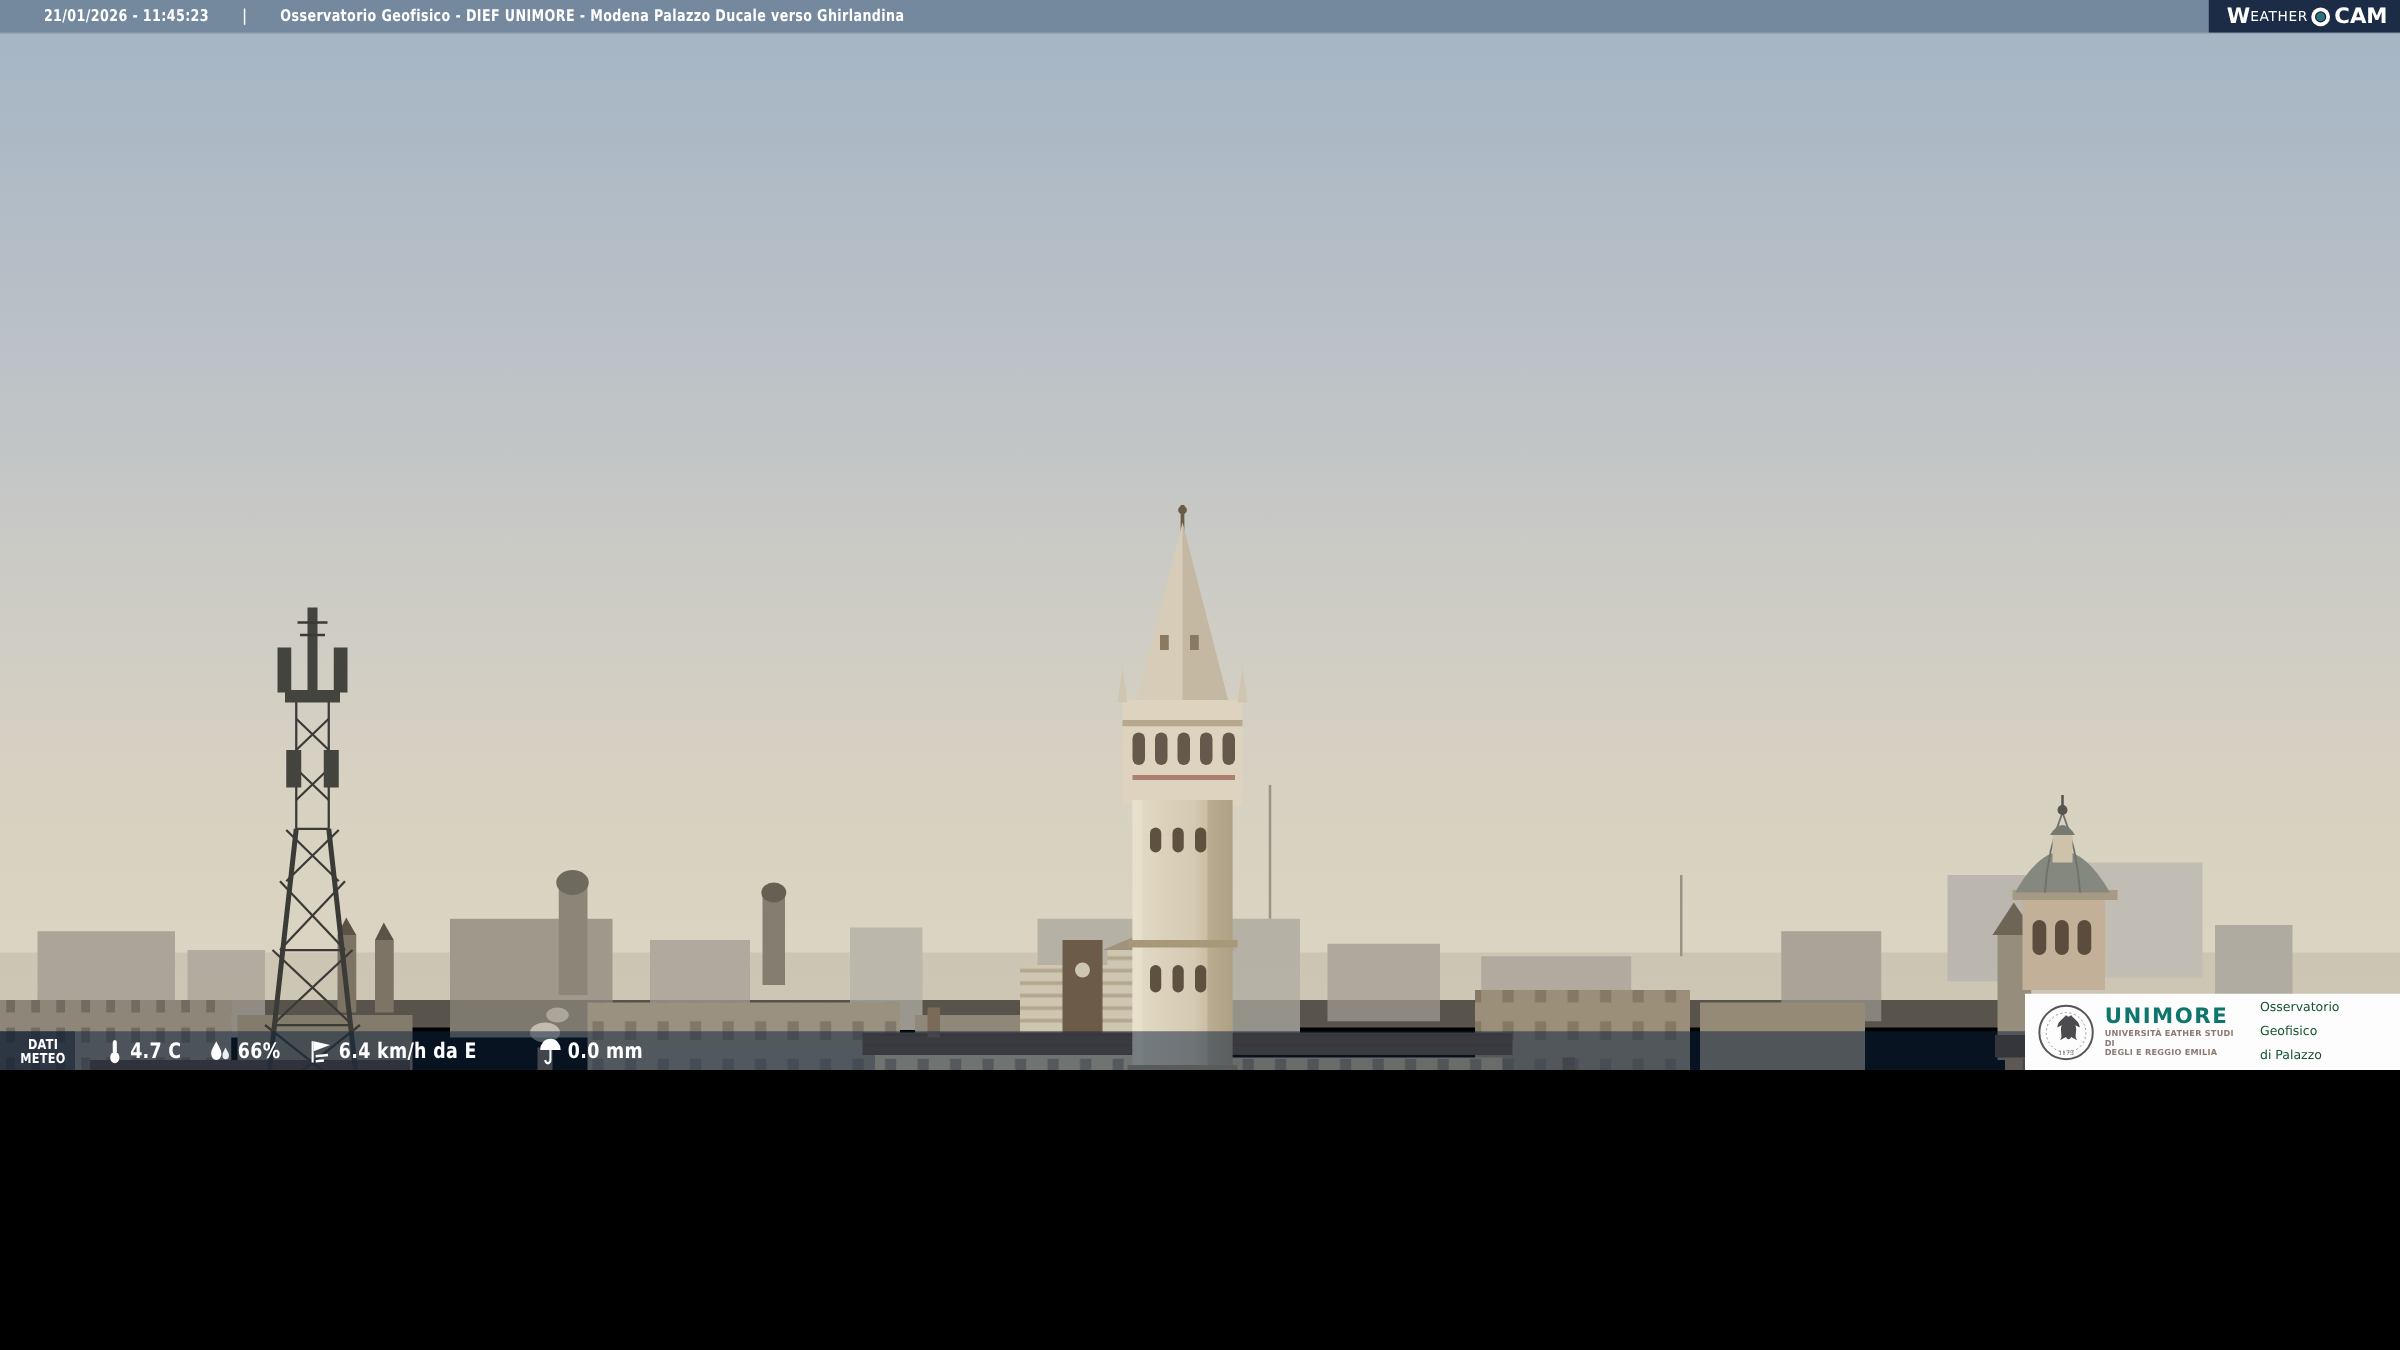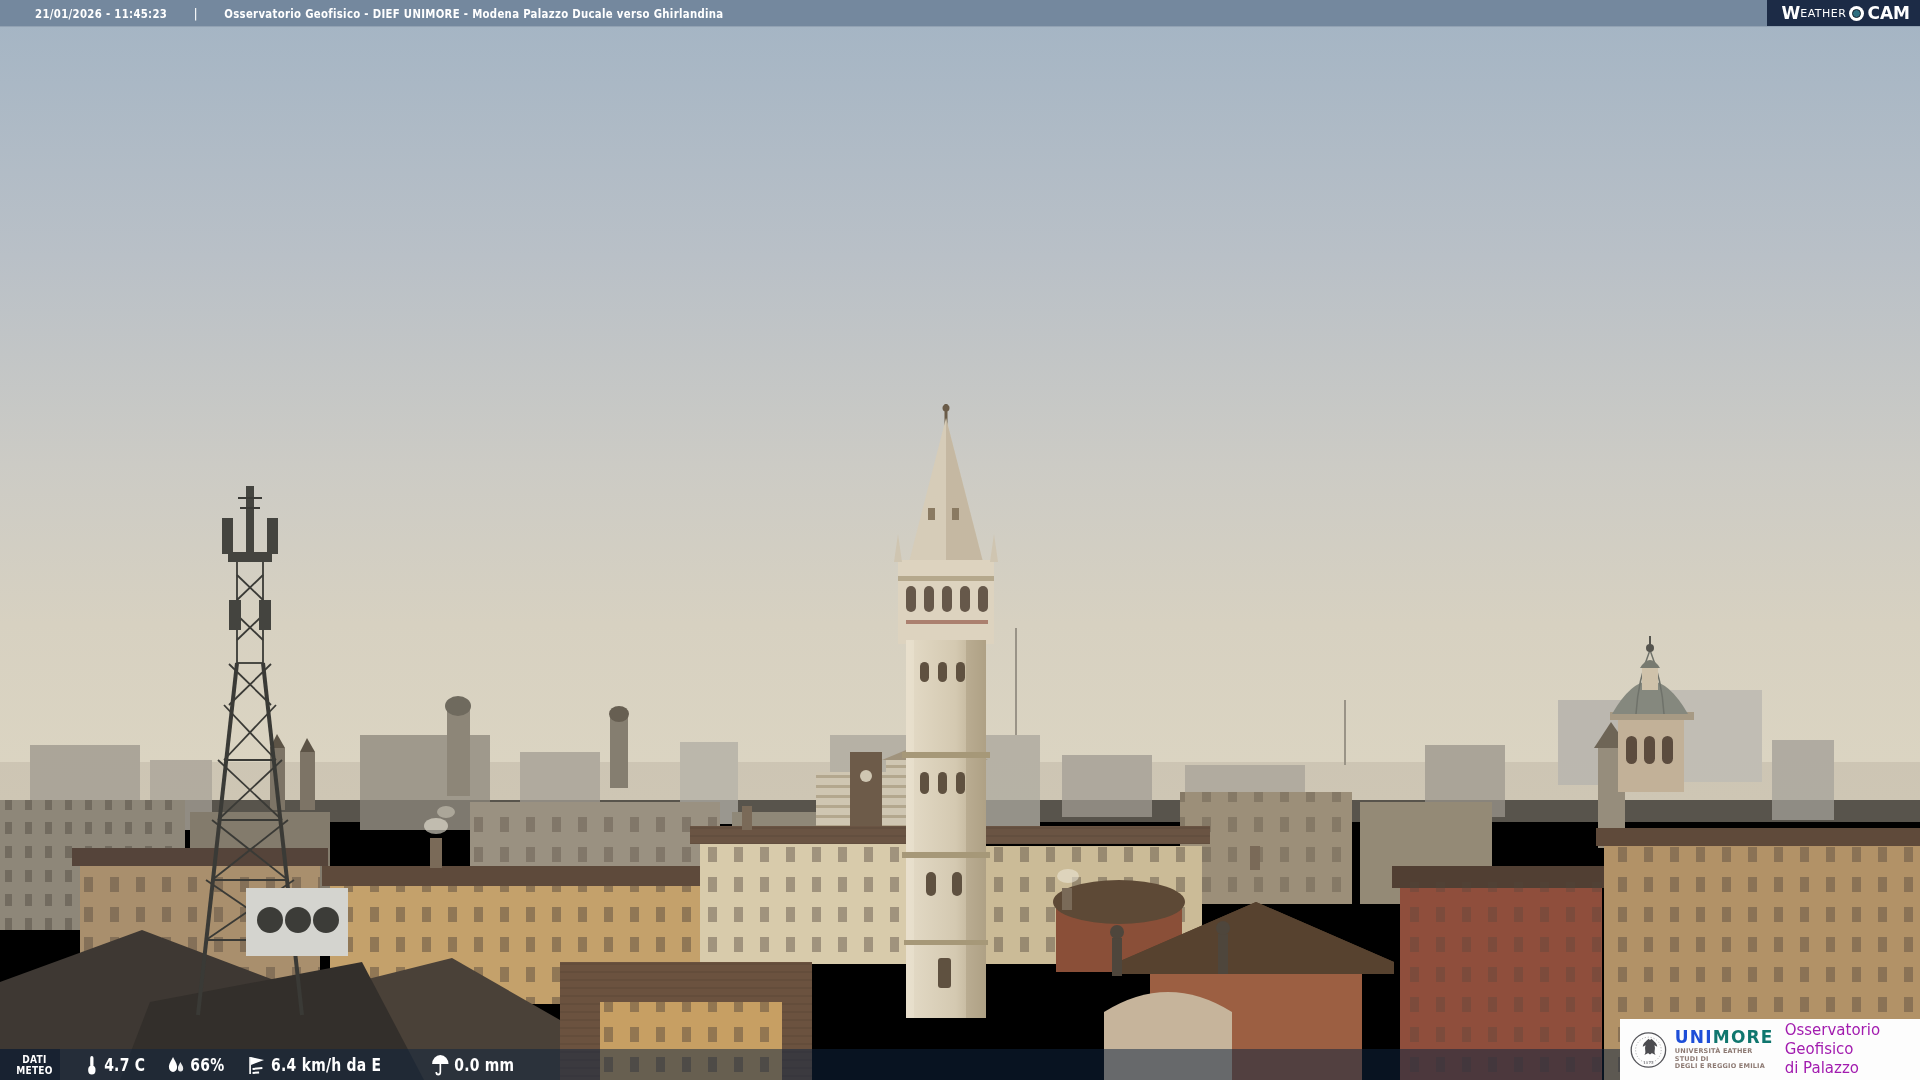--- a/index.html
+++ b/index.html
@@ -1,16 +1,16 @@
 <!DOCTYPE html>
 <html><head>
 <meta charset="utf-8">
 <style>
   html,body{margin:0;padding:0;background:#000;}
-  .stage{position:relative;width:1920px;height:1080px;overflow:hidden;
+  .stage{position:relative;width:1920px;height:856px;overflow:hidden;
          font-family:"DejaVu Sans","Liberation Sans",sans-serif;}
   .scene{position:absolute;inset:0;display:block;}
 
   
   .topbar{position:absolute;top:0;left:0;right:0;height:26px;
           background:rgba(113,134,156,.96);
           border-bottom:1px solid rgba(255,255,255,.22);
           display:flex;align-items:center;color:#fff;}
   .topbar-inner{display:flex;align-items:center;white-space:nowrap;
           padding-left:45px;font-size:13px;font-weight:bold;letter-spacing:.4px;
@@ -41,24 +41,24 @@
         letter-spacing:.3px;}
   .reading svg{margin-right:5px;}
   .g34{width:34px;} .g26{width:26px;} .g60{width:60px;}
 
   
   .uni-box{position:absolute;right:0;bottom:0;width:300px;height:61px;
         background:#fdfdfd;display:flex;align-items:center;padding-left:10px;
         box-sizing:border-box;}
   .uni-word{margin-left:8px;}
   .uni-name{font-size:17px;font-weight:bold;letter-spacing:1.2px;line-height:18px;}
-  .uni-name .uni{color:#1d4ed8;} .uni-name .more{color:#0f766e;}
+  .uni-name .uni{color:#0f766e;} .uni-name .more{color:#0f766e;}
   .uni-sub{font-size:6.5px;color:#8d7a73;line-height:7.5px;letter-spacing:.2px;
         margin-top:2px;font-weight:bold;}
-  .obs{margin-left:11px;color:#a21caf;font-size:15px;line-height:19px;}
+  .obs{margin-left:11px;color:#14532d;font-size:10px;line-height:19px;}
 </style>
 </head>
 <body>
 
 <div class="stage">
 
   <svg class="scene" viewBox="0 0 1920 1080">
     <defs>
       <linearGradient id="sky" x1="0" y1="0" x2="0" y2="1">
         <stop offset="0" stop-color="#a3b4c4"></stop>

